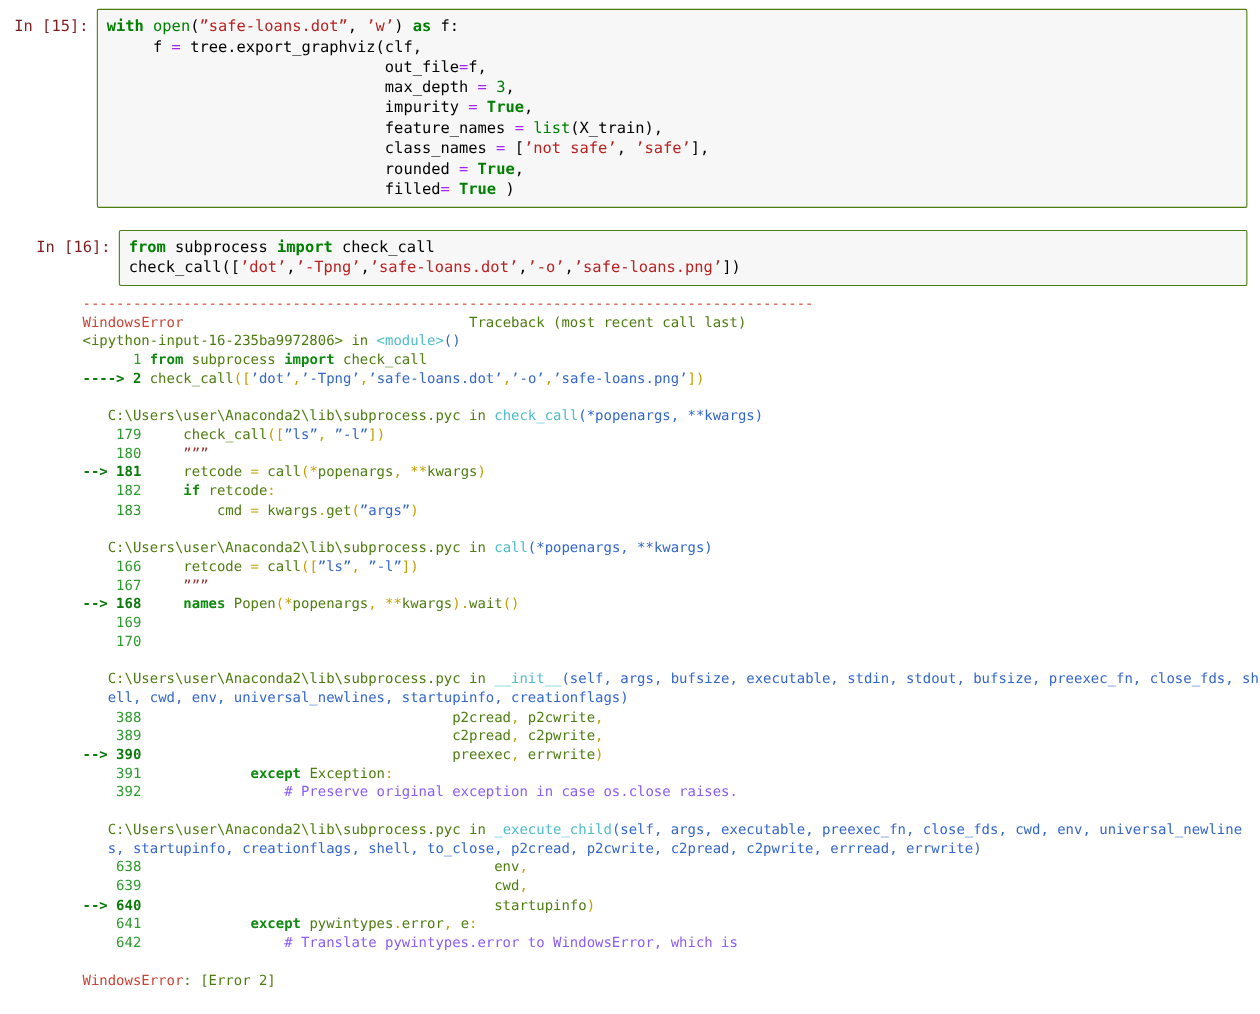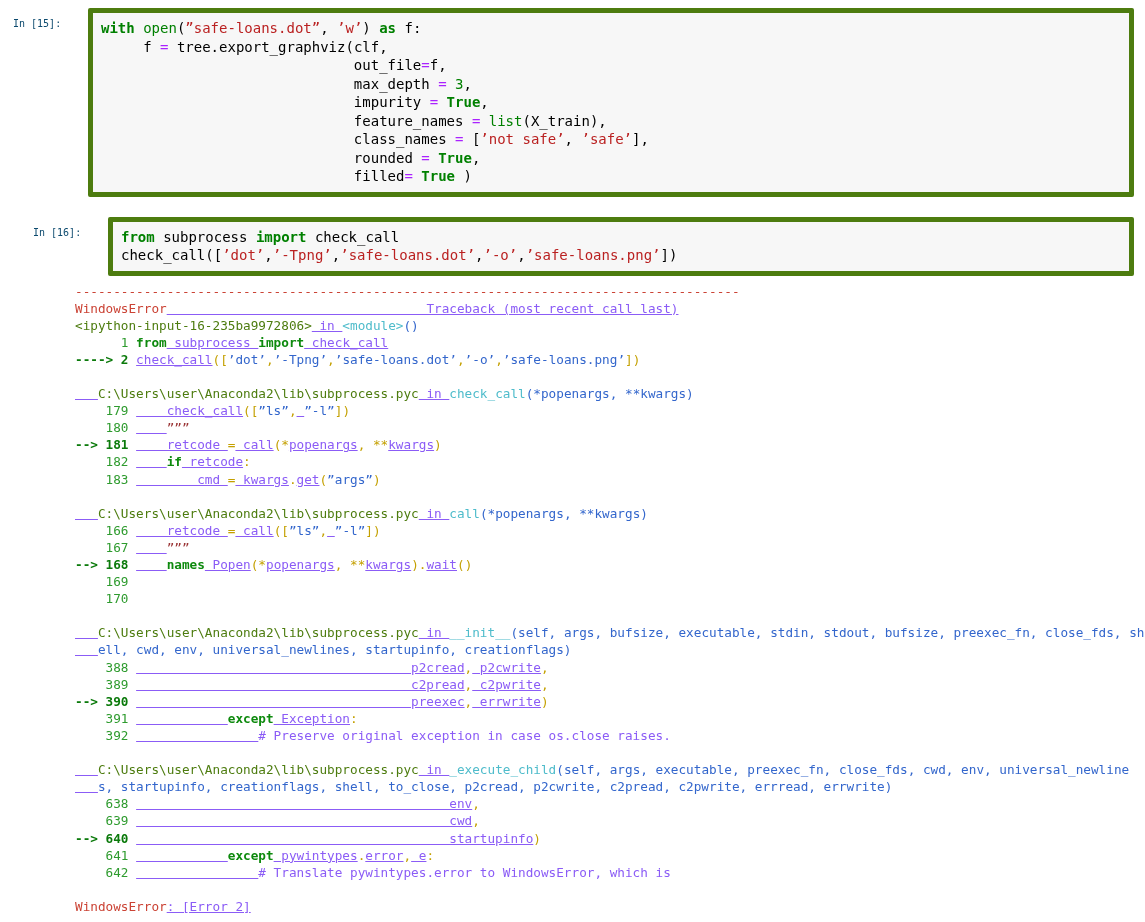--- a/index.html
+++ b/index.html
@@ -2,36 +2,36 @@
 <html><head>
 <meta charset="utf-8">
 <style>
   html,body{margin:0;padding:0;background:#ffffff;}
   body{width:1145px;height:922px;overflow:hidden;
        font-family:"DejaVu Sans Mono","Liberation Mono",monospace;}
   .notebook{padding-top:8px;}
   .cell{display:flex;align-items:flex-start;}
   .cell + .cell{margin-top:20px;margin-left:20px;}
   .prompt{flex:none;width:88px;box-sizing:border-box;padding:7px 0 0 13px;
-          font-size:10px;line-height:18px;color:#0c4a6e;white-space:pre;}
-  .input-box{flex:1;margin-right:11px;background:#f7f7f7;border:5px solid #4d7c0f;
+          font-size:14px;line-height:18px;color:#7f1d1d;white-space:pre;}
+  .input-box{flex:1;margin-right:11px;background:#f7f7f7;border:1px solid #4d7c0f;
              border-radius:2px;padding:6px 8px;box-sizing:border-box;min-height:20px;}
   pre.cm{margin:0;font-family:inherit;font-size:14px;line-height:18.5px;color:#000;white-space:pre;}
   .output-row{display:flex;margin-top:7px;}
   .out-spacer{flex:none;width:75px;}
   pre.tb{margin:0;font-family:inherit;font-size:12.7px;line-height:17.1px;color:#3d3d3d;white-space:pre;}
   
   .tk-pl{color:#000000;}
   .tk-kw{color:#008000;font-weight:bold;}
   .tk-bi{color:#008000;}
   .tk-st{color:#BA2121;}
   .tk-nm{color:#008000;}
   .tk-op{color:#AA22FF;}
   
-  .tk-tpl{color:#8b5cf6;text-decoration:underline;}
+  .tk-tpl{color:#4d7c0f;}
   .tk-tkw{color:#0e8a0e;font-weight:bold;}
   .tk-tstr{color:#3366cc;}
   .tk-tpun{color:#c4a000;}
   .tk-tcom{color:#8b5cf6;}
   .tk-tlno{color:#2e9b2e;}
   .tk-tem{color:#0b7a0b;font-weight:bold;}
   .tk-tpath{color:#4d7c0f;}
   .tk-tfn{color:#4fbccb;}
   .tk-tsig{color:#3366cc;}
   .tk-terr{color:#cb4335;}

